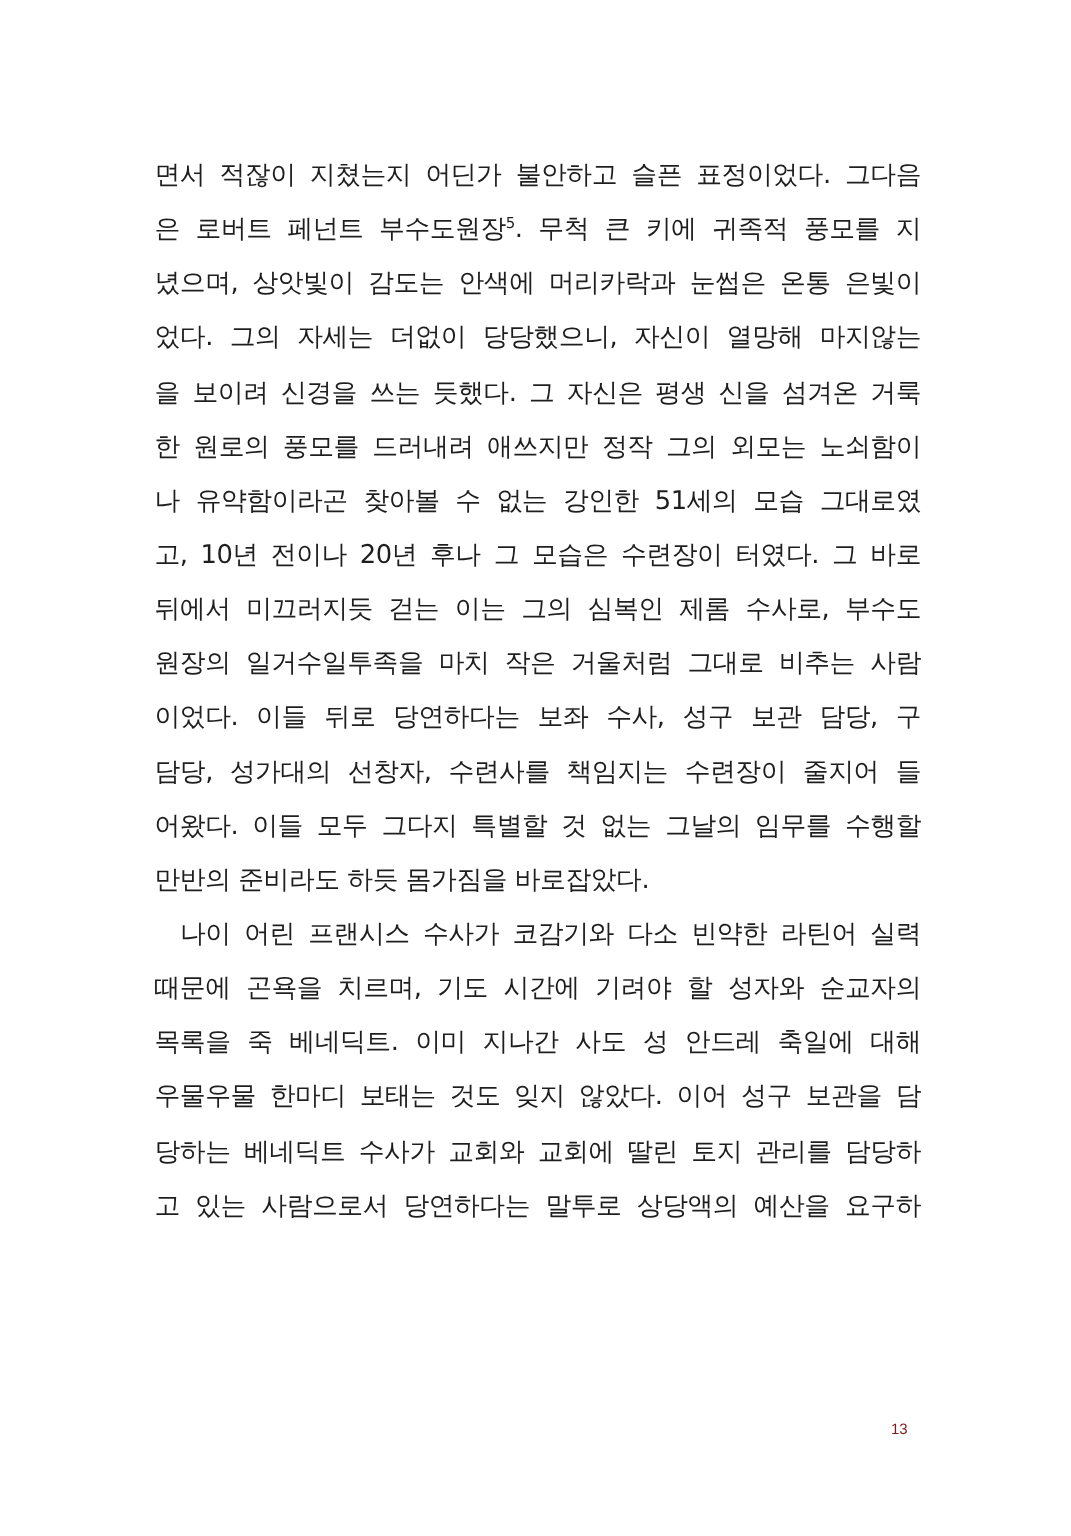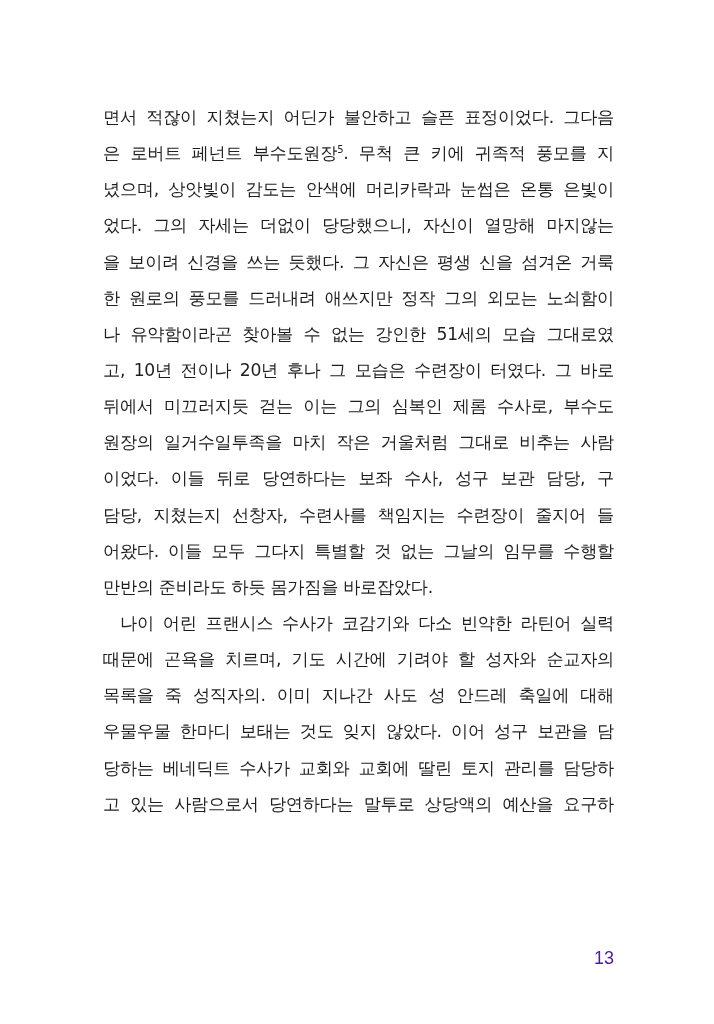--- a/index.html
+++ b/index.html
@@ -49,51 +49,51 @@
   .line sup {
     font-size: 10px;
     line-height: 0;
     vertical-align: 6px;
   }
   .page-number {
     position: absolute;
     left: 594px;
     top: 948px;
     font-family: "Liberation Sans", sans-serif;
-    font-size: 18px;
-    color: #4c1d95;
+    font-size: 10px;
+    color: #7f1d1d;
   }
 </style>
 </head>
 <body>
 
 <div class="page">
   <div class="text-block">
 
     <div>
       <span class="line">면서 적잖이 지쳤는지 어딘가 불안하고 슬픈 표정이었다. 그다음</span>
       <span class="line"><span>은 로버트 페넌트 부수도원장</span><sup>5</sup><span>. 무척 큰 키에 귀족적 풍모를 지</span></span>
       <span class="line">녔으며, 상앗빛이 감도는 안색에 머리카락과 눈썹은 온통 은빛이</span>
       <span class="line">었다. 그의 자세는 더없이 당당했으니, 자신이 열망해 마지않는</span>
       <span class="line">을 보이려 신경을 쓰는 듯했다. 그 자신은 평생 신을 섬겨온 거룩</span>
       <span class="line">한 원로의 풍모를 드러내려 애쓰지만 정작 그의 외모는 노쇠함이</span>
       <span class="line">나 유약함이라곤 찾아볼 수 없는 강인한 51세의 모습 그대로였</span>
       <span class="line">고, 10년 전이나 20년 후나 그 모습은 수련장이 터였다. 그 바로</span>
       <span class="line">뒤에서 미끄러지듯 걷는 이는 그의 심복인 제롬 수사로, 부수도</span>
       <span class="line">원장의 일거수일투족을 마치 작은 거울처럼 그대로 비추는 사람</span>
       <span class="line">이었다. 이들 뒤로 당연하다는 보좌 수사, 성구 보관 담당, 구</span>
-      <span class="line">담당, 지쳤는지 선창자, 수련사를 책임지는 수련장이 줄지어 들</span>
+      <span class="line">담당, 성가대의 선창자, 수련사를 책임지는 수련장이 줄지어 들</span>
       <span class="line">어왔다. 이들 모두 그다지 특별할 것 없는 그날의 임무를 수행할</span>
       <span class="line last">만반의 준비라도 하듯 몸가짐을 바로잡았다.</span>
     </div>
 
     <div>
       <span class="line indent">나이 어린 프랜시스 수사가 코감기와 다소 빈약한 라틴어 실력</span>
       <span class="line">때문에 곤욕을 치르며, 기도 시간에 기려야 할 성자와 순교자의</span>
-      <span class="line">목록을 죽 성직자의. 이미 지나간 사도 성 안드레 축일에 대해</span>
+      <span class="line">목록을 죽 베네딕트. 이미 지나간 사도 성 안드레 축일에 대해</span>
       <span class="line">우물우물 한마디 보태는 것도 잊지 않았다. 이어 성구 보관을 담</span>
       <span class="line">당하는 베네딕트 수사가 교회와 교회에 딸린 토지 관리를 담당하</span>
       <span class="line">고 있는 사람으로서 당연하다는 말투로 상당액의 예산을 요구하</span>
     </div>
   </div>
 
   <div class="page-number">13</div>
 </div>
 
 </body></html>

